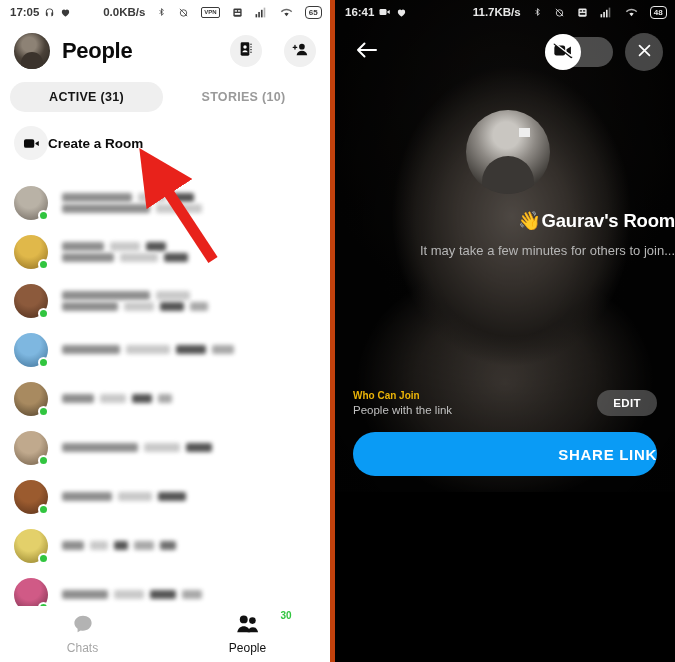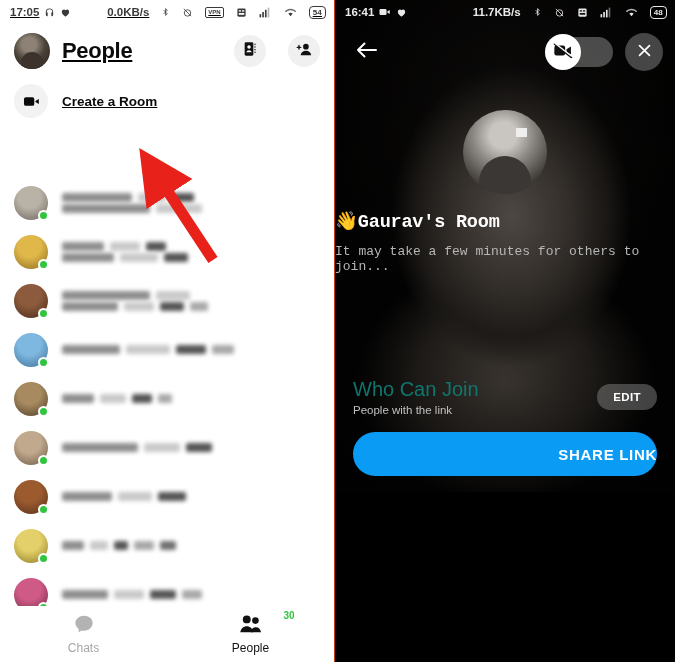--- a/index.html
+++ b/index.html
@@ -2,21 +2,21 @@
 <html><head>
 <meta charset="utf-8">
 <style>
   * { margin:0; padding:0; box-sizing:border-box; }
   html,body { width:675px; height:662px; overflow:hidden; background:#000;
               font-family:"Liberation Sans", sans-serif; }
   .screens { display:flex; width:675px; height:662px; }
 
   
   .left { width:335px; height:662px; background:#ffffff; position:relative;
-          border-right:1px solid #c2410c; overflow:hidden;text-decoration:underline; }
+          border-right:5px solid #c2410c; overflow:hidden; }
 
   .sbar { height:24px; display:flex; align-items:center; justify-content:space-between;
           padding:0 8px 0 10px; font-size:11.5px; font-weight:bold; }
   .sbar.dark { color:#e9e9e9; }
   .sbar.light { color:#3a3a3a; }
   .sb-left { display:flex; align-items:center; gap:5px; }
   .sb-right { display:flex; align-items:center; gap:12px; }
   .sb-ico { display:inline-flex; align-items:center; }
   .batt { border:1.3px solid currentColor; border-radius:4px; padding:0px 3px;
           font-size:8px; font-weight:bold; line-height:11px; letter-spacing:.2px; }
@@ -32,21 +32,21 @@
   .hdr-title { font-size:22px; font-weight:bold; color:#0b0b0b; letter-spacing:-.3px; flex:1; }
   .hdr-btn { width:32px; height:32px; border-radius:50%; background:#f0f0f0;
              display:flex; align-items:center; justify-content:center; flex:none; }
 
   .tabs { display:flex; padding:4px 10px 8px; gap:4px; }
   .tab { flex:1; height:30px; border-radius:16px; display:flex; align-items:center;
          justify-content:center; font-size:12.5px; font-weight:bold; letter-spacing:.3px; }
   .tab.active { background:#efefef; color:#141414; }
   .tab.inactive { color:#9a9a9a; }
 
-  .room { display:flex; align-items:center; gap:14px; padding:6px 14px 10px; }
+  .room { display:flex; align-items:center; gap:0; padding:6px 14px 10px; }
   .room-ic { width:34px; height:34px; border-radius:50%; background:#f2f2f2; flex:none;
              display:flex; align-items:center; justify-content:center; }
   .room-t { font-size:13.5px; font-weight:bold; color:#0b0b0b; }
   .room-s { font-size:11px; color:#9b9b9b; margin-top:2px; }
 
   .list { position:absolute; top:178px; left:0; right:0; bottom:56px; overflow:hidden; }
   .row { height:49px; display:flex; align-items:center; padding:0 14px; gap:14px; }
   .av-wrap { width:34px; height:34px; flex:none; position:relative; }
   .av { width:34px; height:34px; border-radius:50%; overflow:hidden; }
   .dot { position:absolute; right:-1px; bottom:-1px; width:11px; height:11px; border-radius:50%;
@@ -83,33 +83,33 @@
            align-items:center; padding:0 12px; z-index:5; }
   .back { width:40px; height:40px; display:flex; align-items:center; justify-content:center; }
   .r-spacer { flex:1; }
   .toggle { width:68px; height:30px; border-radius:16px; background:rgba(120,120,120,.62);
             position:relative; margin-right:12px; }
   .knob { position:absolute; left:0; top:-3px; width:36px; height:36px; border-radius:50%;
           background:#fff; display:flex; align-items:center; justify-content:center; }
   .closeb { width:38px; height:38px; border-radius:50%; background:rgba(125,125,125,.55);
             display:flex; align-items:center; justify-content:center; }
 
-  .r-center { position:absolute; top:110px; left:0; right:0; z-index:5; text-align:left;font-family:Liberation Mono, monospace; }
+  .r-center { position:absolute; top:110px; left:6px; right:0; z-index:5; text-align:right; }
   .r-av { width:84px; height:84px; border-radius:50%; margin:0 auto; overflow:hidden;
           position:relative;
           background:radial-gradient(circle at 48% 30%, #c9c6c1 0 18%, #8e8a85 40%, #3d3a36 75%, #201e1c 100%); }
   .r-av:after { content:""; position:absolute; left:16px; top:46px; width:52px; height:44px;
           border-radius:26px 26px 0 0; background:#3a3734; }
   .r-av .flk { position:absolute; right:20px; top:18px; width:11px; height:9px; background:#eee; }
   .r-title { margin-top:16px; font-size:18.5px; font-weight:bold; color:#fff; letter-spacing:-.2px; }
   .r-sub { margin-top:11px; font-size:13px; color:#b6b6b6; }
 
   .r-bottom { position:absolute; bottom:0; left:0; right:0; z-index:5; padding:0 18px 16px; }
   .join-row { display:flex; align-items:center; }
-  .join-t { font-size:20px; font-weight:normal; color:#0f766e; }
+  .join-t { font-size:10px; font-weight:bold; color:#eab308; }
   .join-s { font-size:11.5px; color:#c0c0c0; margin-top:3px; }
   .edit { margin-left:auto; background:rgba(120,120,120,.55); color:#fff; border:none;
           border-radius:15px; padding:7px 16px; font-size:11.5px; font-weight:bold;
           letter-spacing:.4px; font-family:inherit; }
   .share { margin-top:16px; width:100%; height:44px; border:none; border-radius:22px;
            background:#0a9bf5; color:#fff; font-size:15px; font-weight:bold;
            letter-spacing:.7px; font-family:inherit;text-align:right; }
 </style>
 </head>
 <body>
@@ -161,21 +161,21 @@
               <rect x="11" y="5" width="3" height="14"></rect>
               <rect x="16" y="1" width="3" height="18" fill="#b5b5b5"></rect>
             </svg>
         </span>
         <span class="sb-ico">
           <svg width="13" height="11" viewBox="0 0 24 20" fill="#3a3a3a">
               <path d="M12 17l4-5a6.4 6.4 0 00-8 0l4 5z"></path>
               <path d="M12 3c-4.2 0-8 1.8-10.5 4.6l2 2A11.3 11.3 0 0112 6c3.3 0 6.4 1.3 8.5 3.6l2-2C20 4.8 16.2 3 12 3z" opacity=".75"></path>
             </svg>
         </span>
-        <span class="batt">54</span>
+        <span class="batt">65</span>
       </div>
     </div>
 
     <div class="hdr">
       <div class="hdr-av"></div>
       <div class="hdr-title">People</div>
       <div class="hdr-btn">
         <span>
           <svg width="16" height="16" viewBox="0 0 24 24" fill="#111">
               <rect x="4" y="2" width="13" height="20" rx="2"></rect>
@@ -192,20 +192,24 @@
         <span>
           <svg width="17" height="17" viewBox="0 0 24 24" fill="#111">
               <circle cx="14" cy="8" r="4"></circle>
               <path d="M6.5 20c.6-4 3.6-6.2 7.5-6.2S20.9 16 21.5 20z"></path>
               <path d="M4.2 6.4v5M1.7 8.9h5" stroke="#111" stroke-width="1.9" stroke-linecap="round"></path>
             </svg>
         </span>
       </div>
     </div>
 
+    <div class="tabs">
+      <div class="tab active">ACTIVE (31)</div>
+      <div class="tab inactive">STORIES (10)</div>
+    </div>
 
     <div class="room">
       <div class="room-ic">
         <svg width="19" height="19" viewBox="0 0 24 24" fill="#0b0b0b">
             <rect x="2.5" y="6.5" width="13" height="11" rx="2.4"></rect>
             <path d="M17 11.3l4.2-2.6v6.6L17 12.7z"></path>
           </svg>
       </div>
       <div>
         <div class="room-t">Create a Room</div>

